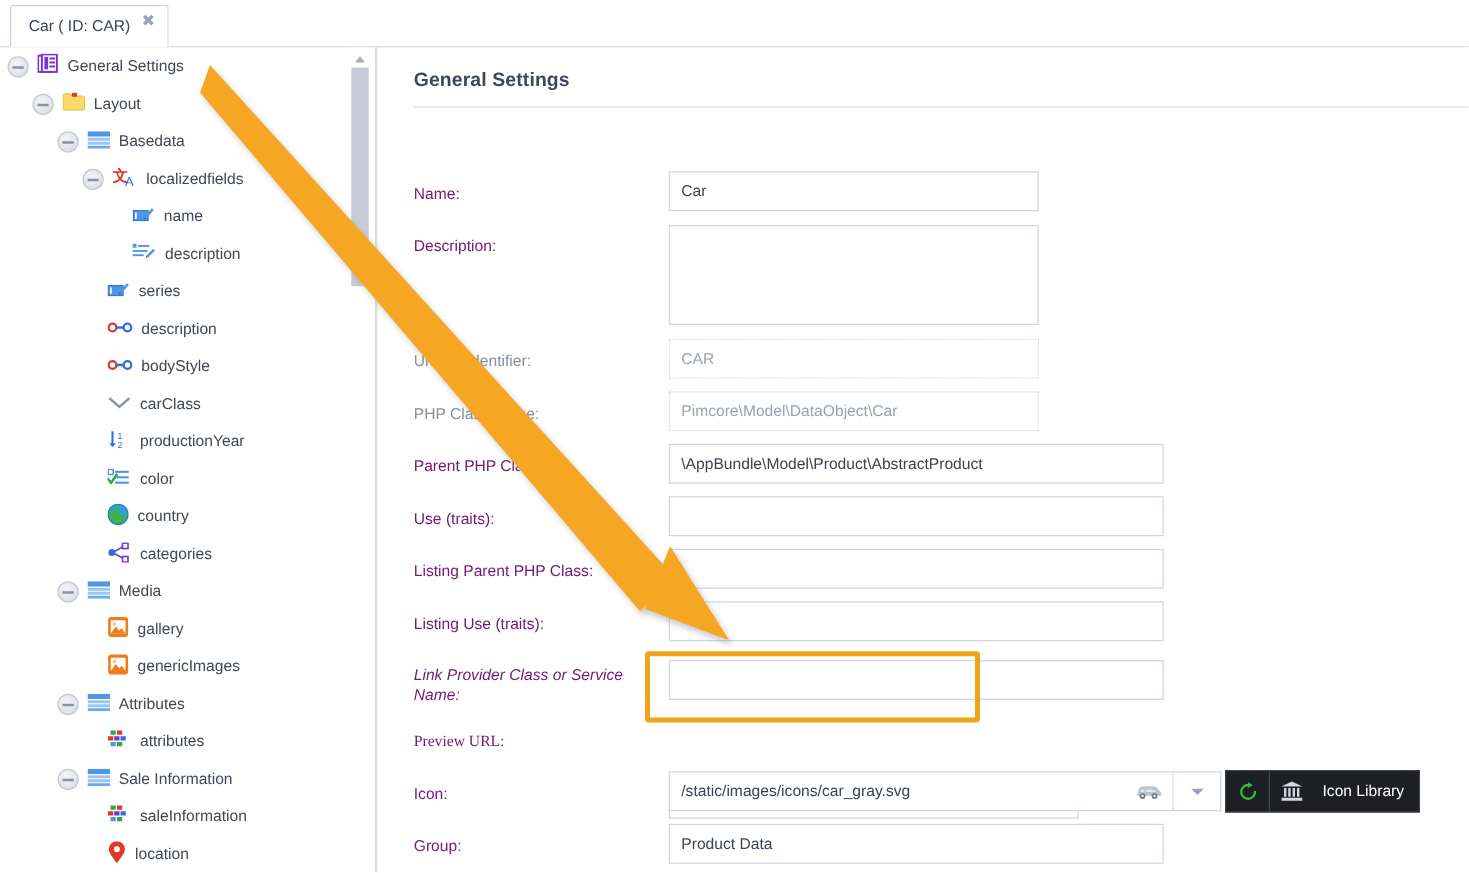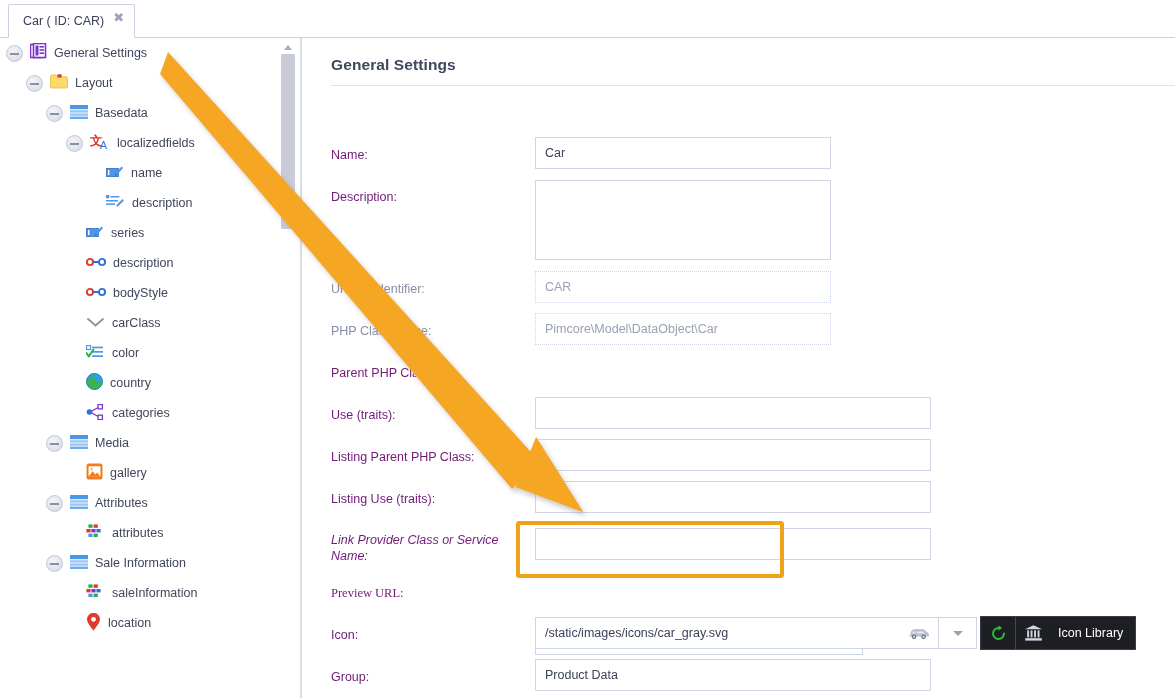--- a/index.html
+++ b/index.html
@@ -339,20 +339,30 @@
         </div>
         <div class="node">
           <span class="ind" style="width: 86px;"></span>
           <span class="ic"><svg width="19" height="12" viewBox="0 0 19 12">
               <path d="M2 3 L9.5 9.5 L17 3" fill="none" stroke="#8d93a8" stroke-width="1.9" stroke-linecap="round"></path>
             </svg></span>
           <span class="lbl">carClass</span>
         </div>
         <div class="node">
           <span class="ind" style="width: 86px;"></span>
+          <span class="ic"><svg width="19" height="16" viewBox="0 0 19 16">
+              <path d="M4 1 L4 13" stroke="#2f6fe0" stroke-width="1.7"></path>
+              <path d="M1.4 10.5 L4 13.6 L6.6 10.5" fill="#2f6fe0"></path>
+              <text x="8" y="7.5" font-family="Liberation Sans, sans-serif" font-size="7" fill="#2f6fe0">1</text>
+              <text x="8" y="14.5" font-family="Liberation Sans, sans-serif" font-size="7" fill="#2f6fe0">2</text>
+            </svg></span>
+          <span class="lbl">productionYear</span>
+        </div>
+        <div class="node">
+          <span class="ind" style="width: 86px;"></span>
           <span class="ic"><svg width="19" height="14" viewBox="0 0 19 14">
               <rect x="0.5" y="0.5" width="4" height="4" fill="none" stroke="#4d96e8" stroke-width="1.2"></rect>
               <rect x="6" y="1.6" width="11" height="1.7" fill="#4d96e8"></rect>
               <rect x="6" y="6" width="11" height="1.7" fill="#4d96e8"></rect>
               <rect x="6" y="10.3" width="11" height="1.7" fill="#4d96e8"></rect>
               <path d="M0.4 8 L2.8 11.4 L7.4 4.6" fill="none" stroke="#2faa4a" stroke-width="1.9" stroke-linecap="round" stroke-linejoin="round"></path>
             </svg></span>
           <span class="lbl">color</span>
         </div>
         <div class="node">
@@ -389,20 +399,30 @@
         </div>
         <div class="node">
           <span class="ind" style="width: 86px;"></span>
           <span class="ic"><svg width="17" height="17" viewBox="0 0 17 17">
               <rect x="0.5" y="0.5" width="16" height="16" rx="2.6" fill="#ef7d1e"></rect>
               <rect x="2.6" y="3.2" width="11.8" height="10.6" rx="1" fill="#ffffff"></rect>
               <circle cx="5.5" cy="6.2" r="1.3" fill="#f7c34a"></circle>
               <path d="M2.6 13.8 L6.6 8.2 L9.4 11.6 L11.3 9.4 L14.4 13.8 Z" fill="#ef7d1e"></path>
             </svg></span>
           <span class="lbl">gallery</span>
+        </div>
+        <div class="node">
+          <span class="ind" style="width: 86px;"></span>
+          <span class="ic"><svg width="17" height="17" viewBox="0 0 17 17">
+              <rect x="0.5" y="0.5" width="16" height="16" rx="2.6" fill="#ef7d1e"></rect>
+              <rect x="2.6" y="3.2" width="11.8" height="10.6" rx="1" fill="#ffffff"></rect>
+              <circle cx="5.5" cy="6.2" r="1.3" fill="#f7c34a"></circle>
+              <path d="M2.6 13.8 L6.6 8.2 L9.4 11.6 L11.3 9.4 L14.4 13.8 Z" fill="#ef7d1e"></path>
+            </svg></span>
+          <span class="lbl">genericImages</span>
         </div>
         <div class="node">
           <span class="ind" style="width: 46px;"></span>
           <span class="expander"></span>
           <span class="ind" style="width: 7px;"></span>
           <span class="ic"><svg width="18" height="14" viewBox="0 0 18 14">
               <rect x="0" y="0" width="18" height="4.2" fill="#4d96e8"></rect>
               <rect x="0" y="5.2" width="18" height="2.4" fill="#9cc6f2"></rect>
               <rect x="0" y="8.4" width="18" height="2.4" fill="#9cc6f2"></rect>
               <rect x="0" y="11.6" width="18" height="2.4" fill="#6aaaee"></rect>
@@ -477,20 +497,21 @@
       <div class="flabel" style="left:28px; top:151px;">Description:</div>
       <div class="ftextarea" style="left:232px; top:142px; width:296px; height:80px;"></div>
 
       <div class="flabel dim" style="left:28px; top:243px;">Unique identifier:</div>
       <div class="finput readonly" style="left:232px; top:233px; width:296px; height:32px;">CAR</div>
 
       <div class="flabel dim" style="left:28px; top:285px;">PHP Class Name:</div>
       <div class="finput readonly" style="left:232px; top:275px; width:296px; height:32px;">Pimcore\Model\DataObject\Car</div>
 
       <div class="flabel" style="left:28px; top:327px;">Parent PHP Class:</div>
+      <div class="finput" style="left:232px; top:317px; width:396px; height:32px;">\AppBundle\Model\Product\AbstractProduct</div>
 
       <div class="flabel" style="left:28px; top:369px;">Use (traits):</div>
       <div class="finput" style="left:232px; top:359px; width:396px; height:32px;"></div>
 
       <div class="flabel" style="left:28px; top:411px;">Listing Parent PHP Class:</div>
       <div class="finput" style="left:232px; top:401px; width:396px; height:32px;"></div>
 
       <div class="flabel" style="left:28px; top:453px;">Listing Use (traits):</div>
       <div class="finput" style="left:232px; top:443px; width:396px; height:32px;"></div>
 

